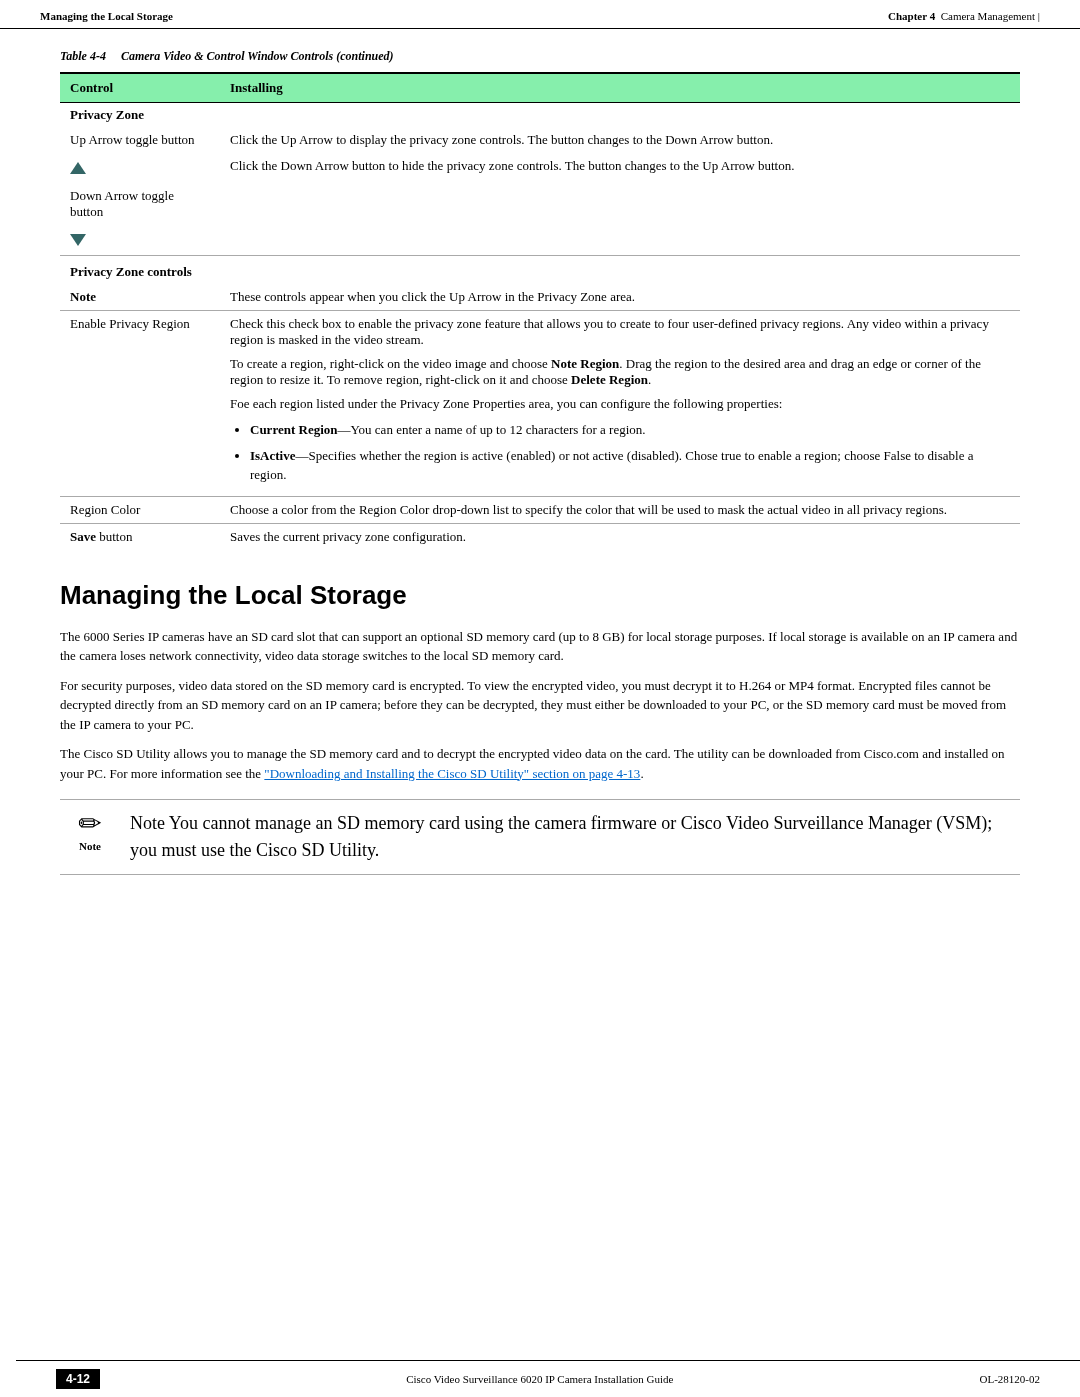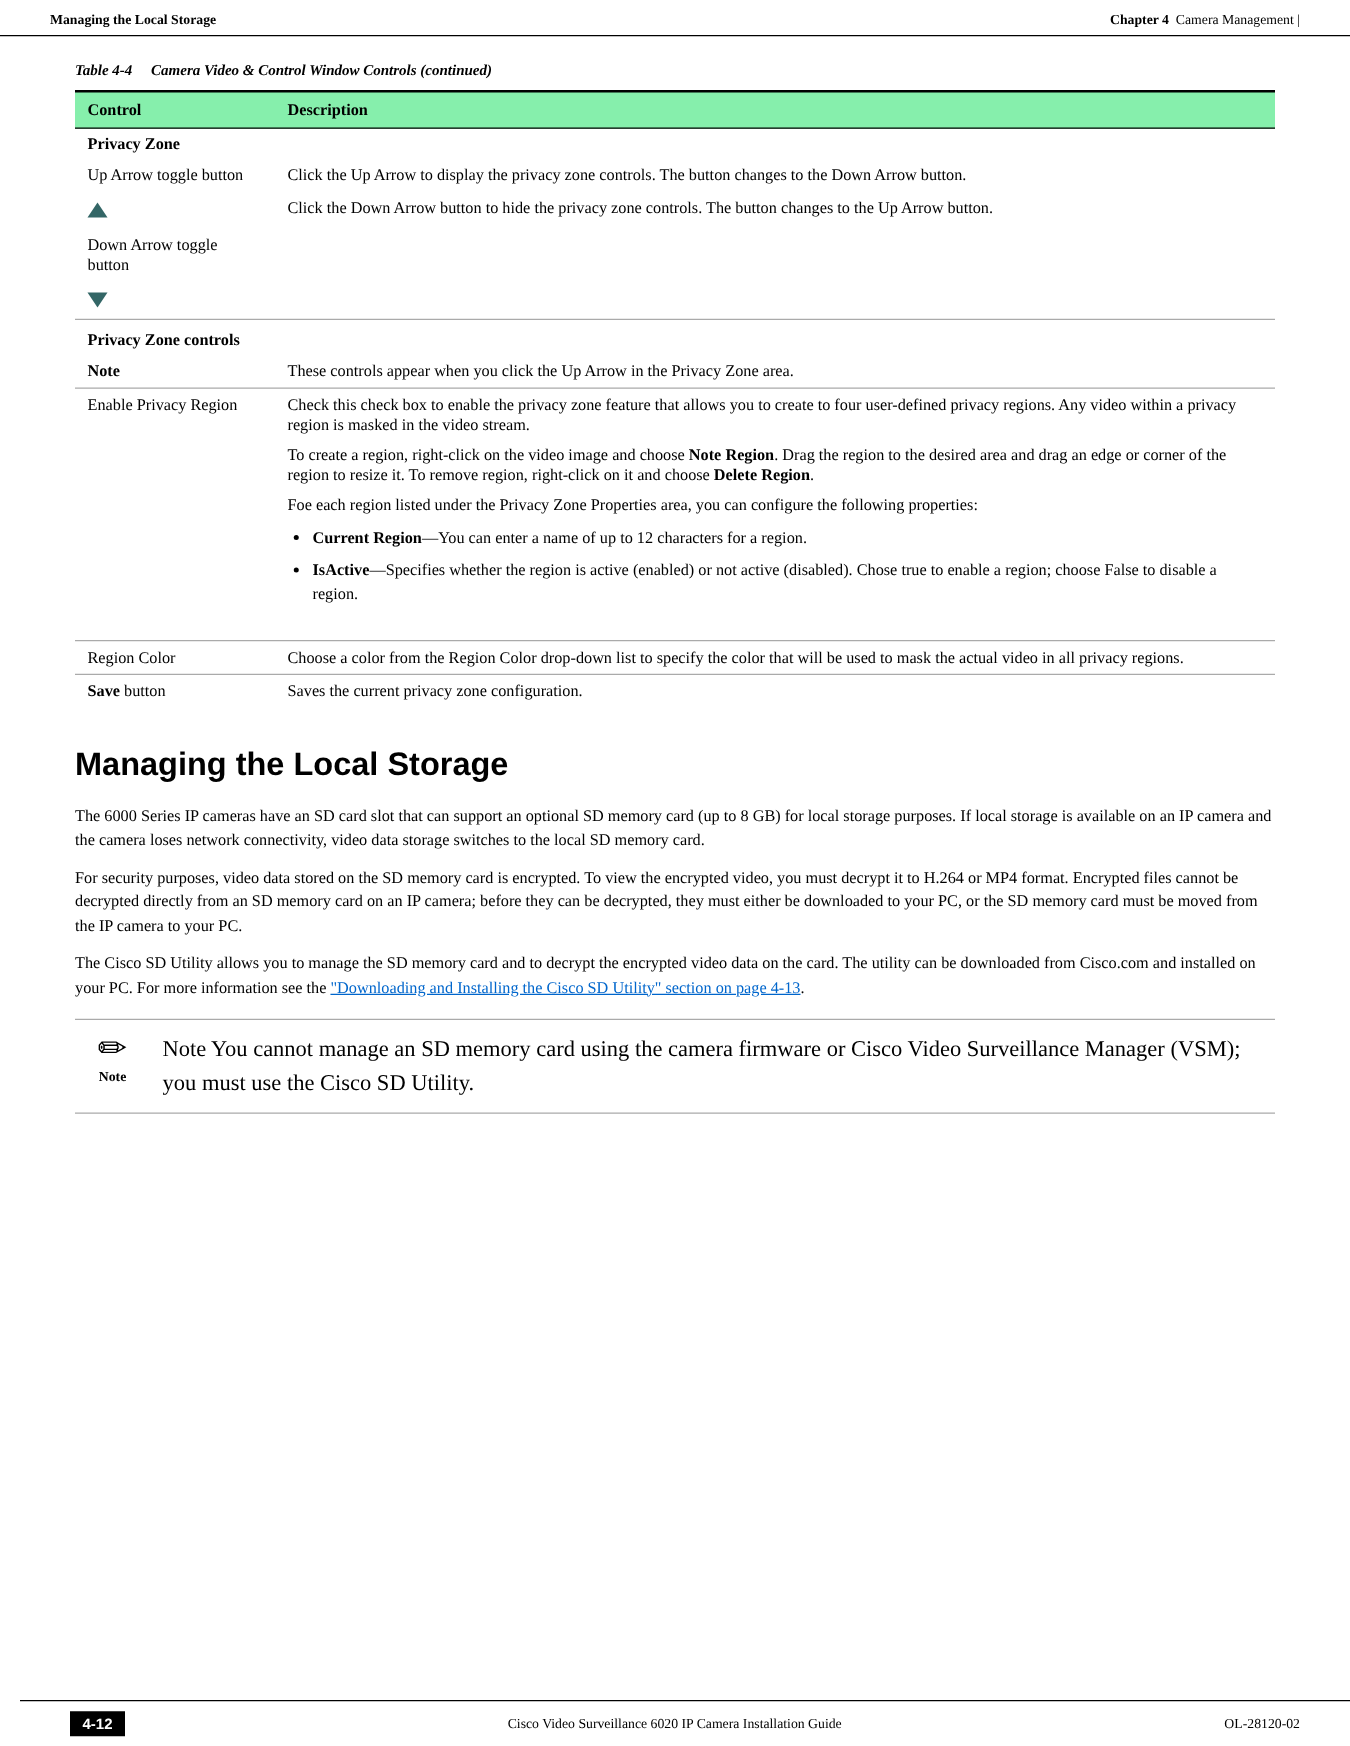--- a/index.html
+++ b/index.html
@@ -182,21 +182,21 @@
     .footer-center {
       font-size: 11px;
     }
     .footer-right {
       font-size: 11px;
     }
 
     .bullet-list {
       margin-left: 20px;
       margin-top: 6px;
-      margin-bottom: 22px;
+      margin-bottom: 6px;
     }
     .bullet-list li {
       margin-bottom: 6px;
       line-height: 1.5;
     }
 
     .privacy-zone-desc-cell p {
       margin-bottom: 8px;
     }
   </style>
@@ -217,21 +217,21 @@
 
   <div class="table-caption">
     <strong>Table 4-4</strong>&nbsp;&nbsp;&nbsp;&nbsp;
     <strong>Camera Video &amp; Control Window Controls (continued)</strong>
   </div>
 
   <table class="main-table">
     <thead>
       <tr>
         <th class="col-control">Control</th>
-        <th class="col-desc">Description</th>
+        <th class="col-desc">Installing</th>
       </tr>
     </thead>
     <tbody>
 
       <tr class="section-header">
         <td colspan="2">Privacy Zone</td>
       </tr>
 
       <tr>
         <td class="col-control">

